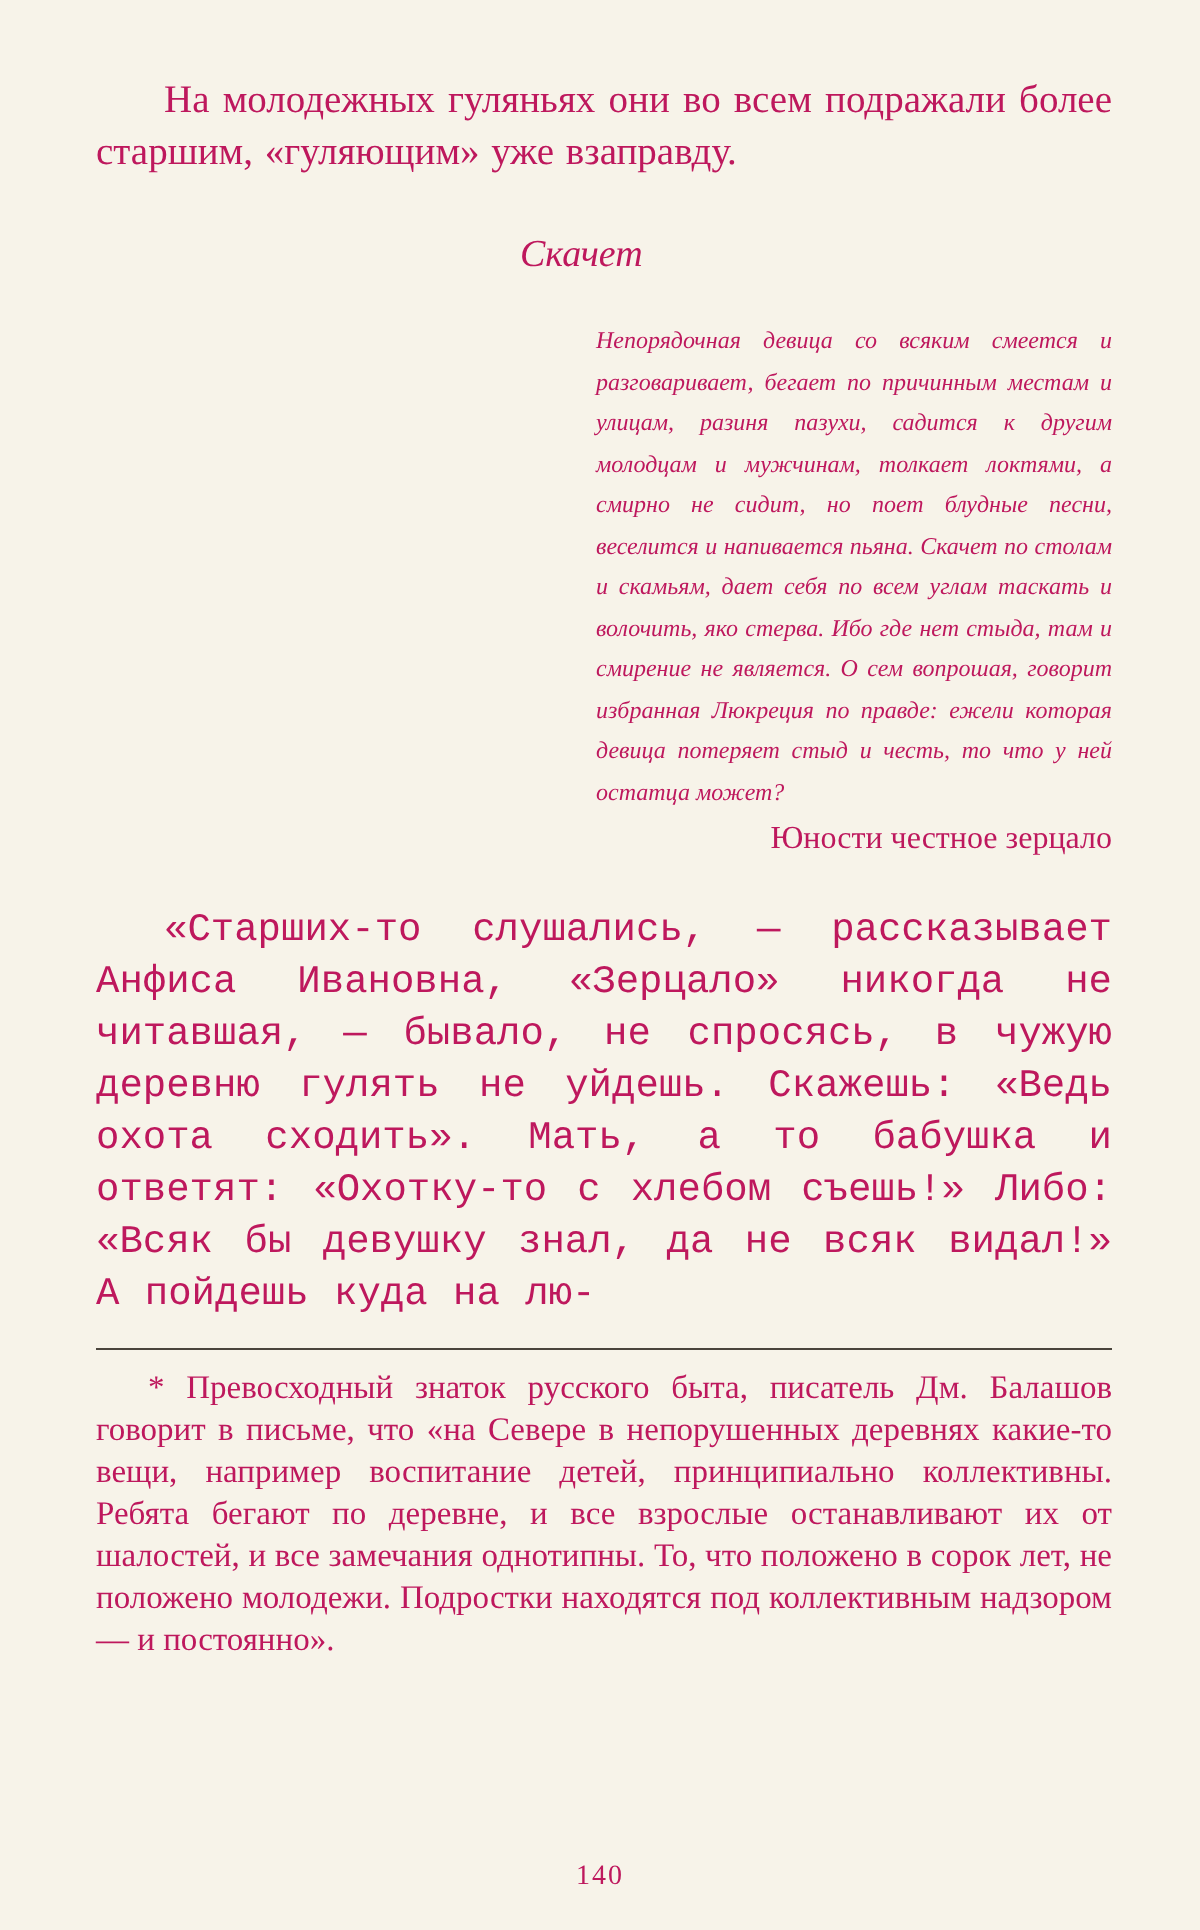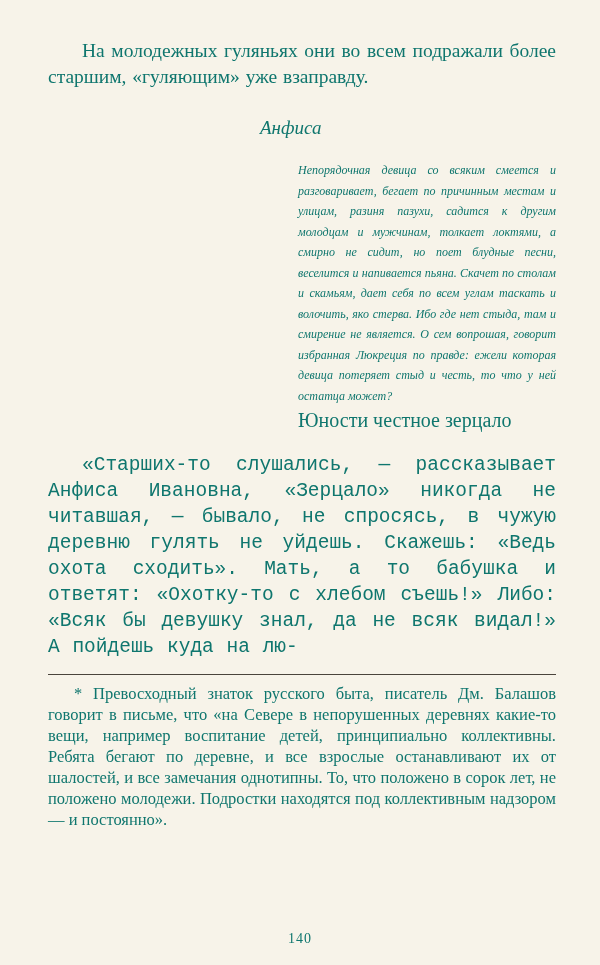--- a/index.html
+++ b/index.html
@@ -7,21 +7,21 @@
     padding: 0;
     background: #efe9dd;
   }
   .page {
     position: relative;
     width: 600px;
     height: 965px;
     margin: 0 auto;
     box-sizing: border-box;
     background: #f7f3e9;
-    color: #0f766e;
+    color: #be185d;
     font-family: "Liberation Serif", "DejaVu Serif", serif;
     padding: 38px 44px 20px 48px;
     overflow: hidden;
   }
   .body-text p.para {
     margin: 0;
     font-size: 19.5px;
     line-height: 26px;
     text-align: justify;
     text-indent: 34px;
@@ -41,23 +41,23 @@
   }
   .epigraph-text {
     margin: 0;
     font-style: italic;
     font-size: 12px;
     line-height: 20.5px;
     text-align: justify;
   }
   .epigraph-attribution {
     margin: 4px 0 0 0;
-    font-size: 20px;
+    font-size: 16px;
     line-height: 20px;
-    text-align: left;
+    text-align: right;
   }
   .after-epigraph {
     margin-top: 22px !important;
     font-family: Liberation Mono, monospace;
   }
   .footnote-separator {
     border: 0;
     border-top: 1px solid #4a443c;
     margin: 14px 0 8px 0;
     width: 100%;
@@ -81,21 +81,21 @@
 </style>
 </head>
 <body>
 
 <div class="page">
 
   <div class="body-text">
     <p class="para">На молодежных гуляньях они во всем подражали более старшим, «гуляющим» уже взаправду.</p>
   </div>
 
-  <h2 class="section-heading">Анфиса</h2>
+  <h2 class="section-heading">Скачет</h2>
 
   <div class="epigraph">
     <p class="epigraph-text">Непорядочная девица со всяким смеется и разговаривает, бегает по причинным местам и улицам, разиня пазухи, садится к другим молодцам и мужчинам, толкает локтями, а смирно не сидит, но поет блудные песни, веселится и напивается пьяна. Скачет по столам и скамьям, дает себя по всем углам таскать и волочить, яко стерва. Ибо где нет стыда, там и смирение не является. О сем вопрошая, говорит избранная Люкреция по правде: ежели которая девица потеряет стыд и честь, то что у ней остатца может?</p>
     <p class="epigraph-attribution">Юности честное зерцало</p>
   </div>
 
   <div class="body-text">
     <p class="para after-epigraph">«Старших-то слушались, — рассказывает Анфиса Ивановна, «Зерцало» никогда не читавшая, — бывало, не спросясь, в чужую деревню гулять не уйдешь. Скажешь: «Ведь охота сходить». Мать, а то бабушка и ответят: «Охотку-то с хлебом съешь!» Либо: «Всяк бы девушку знал, да не всяк видал!» А пойдешь куда на лю-</p>
   </div>
 

